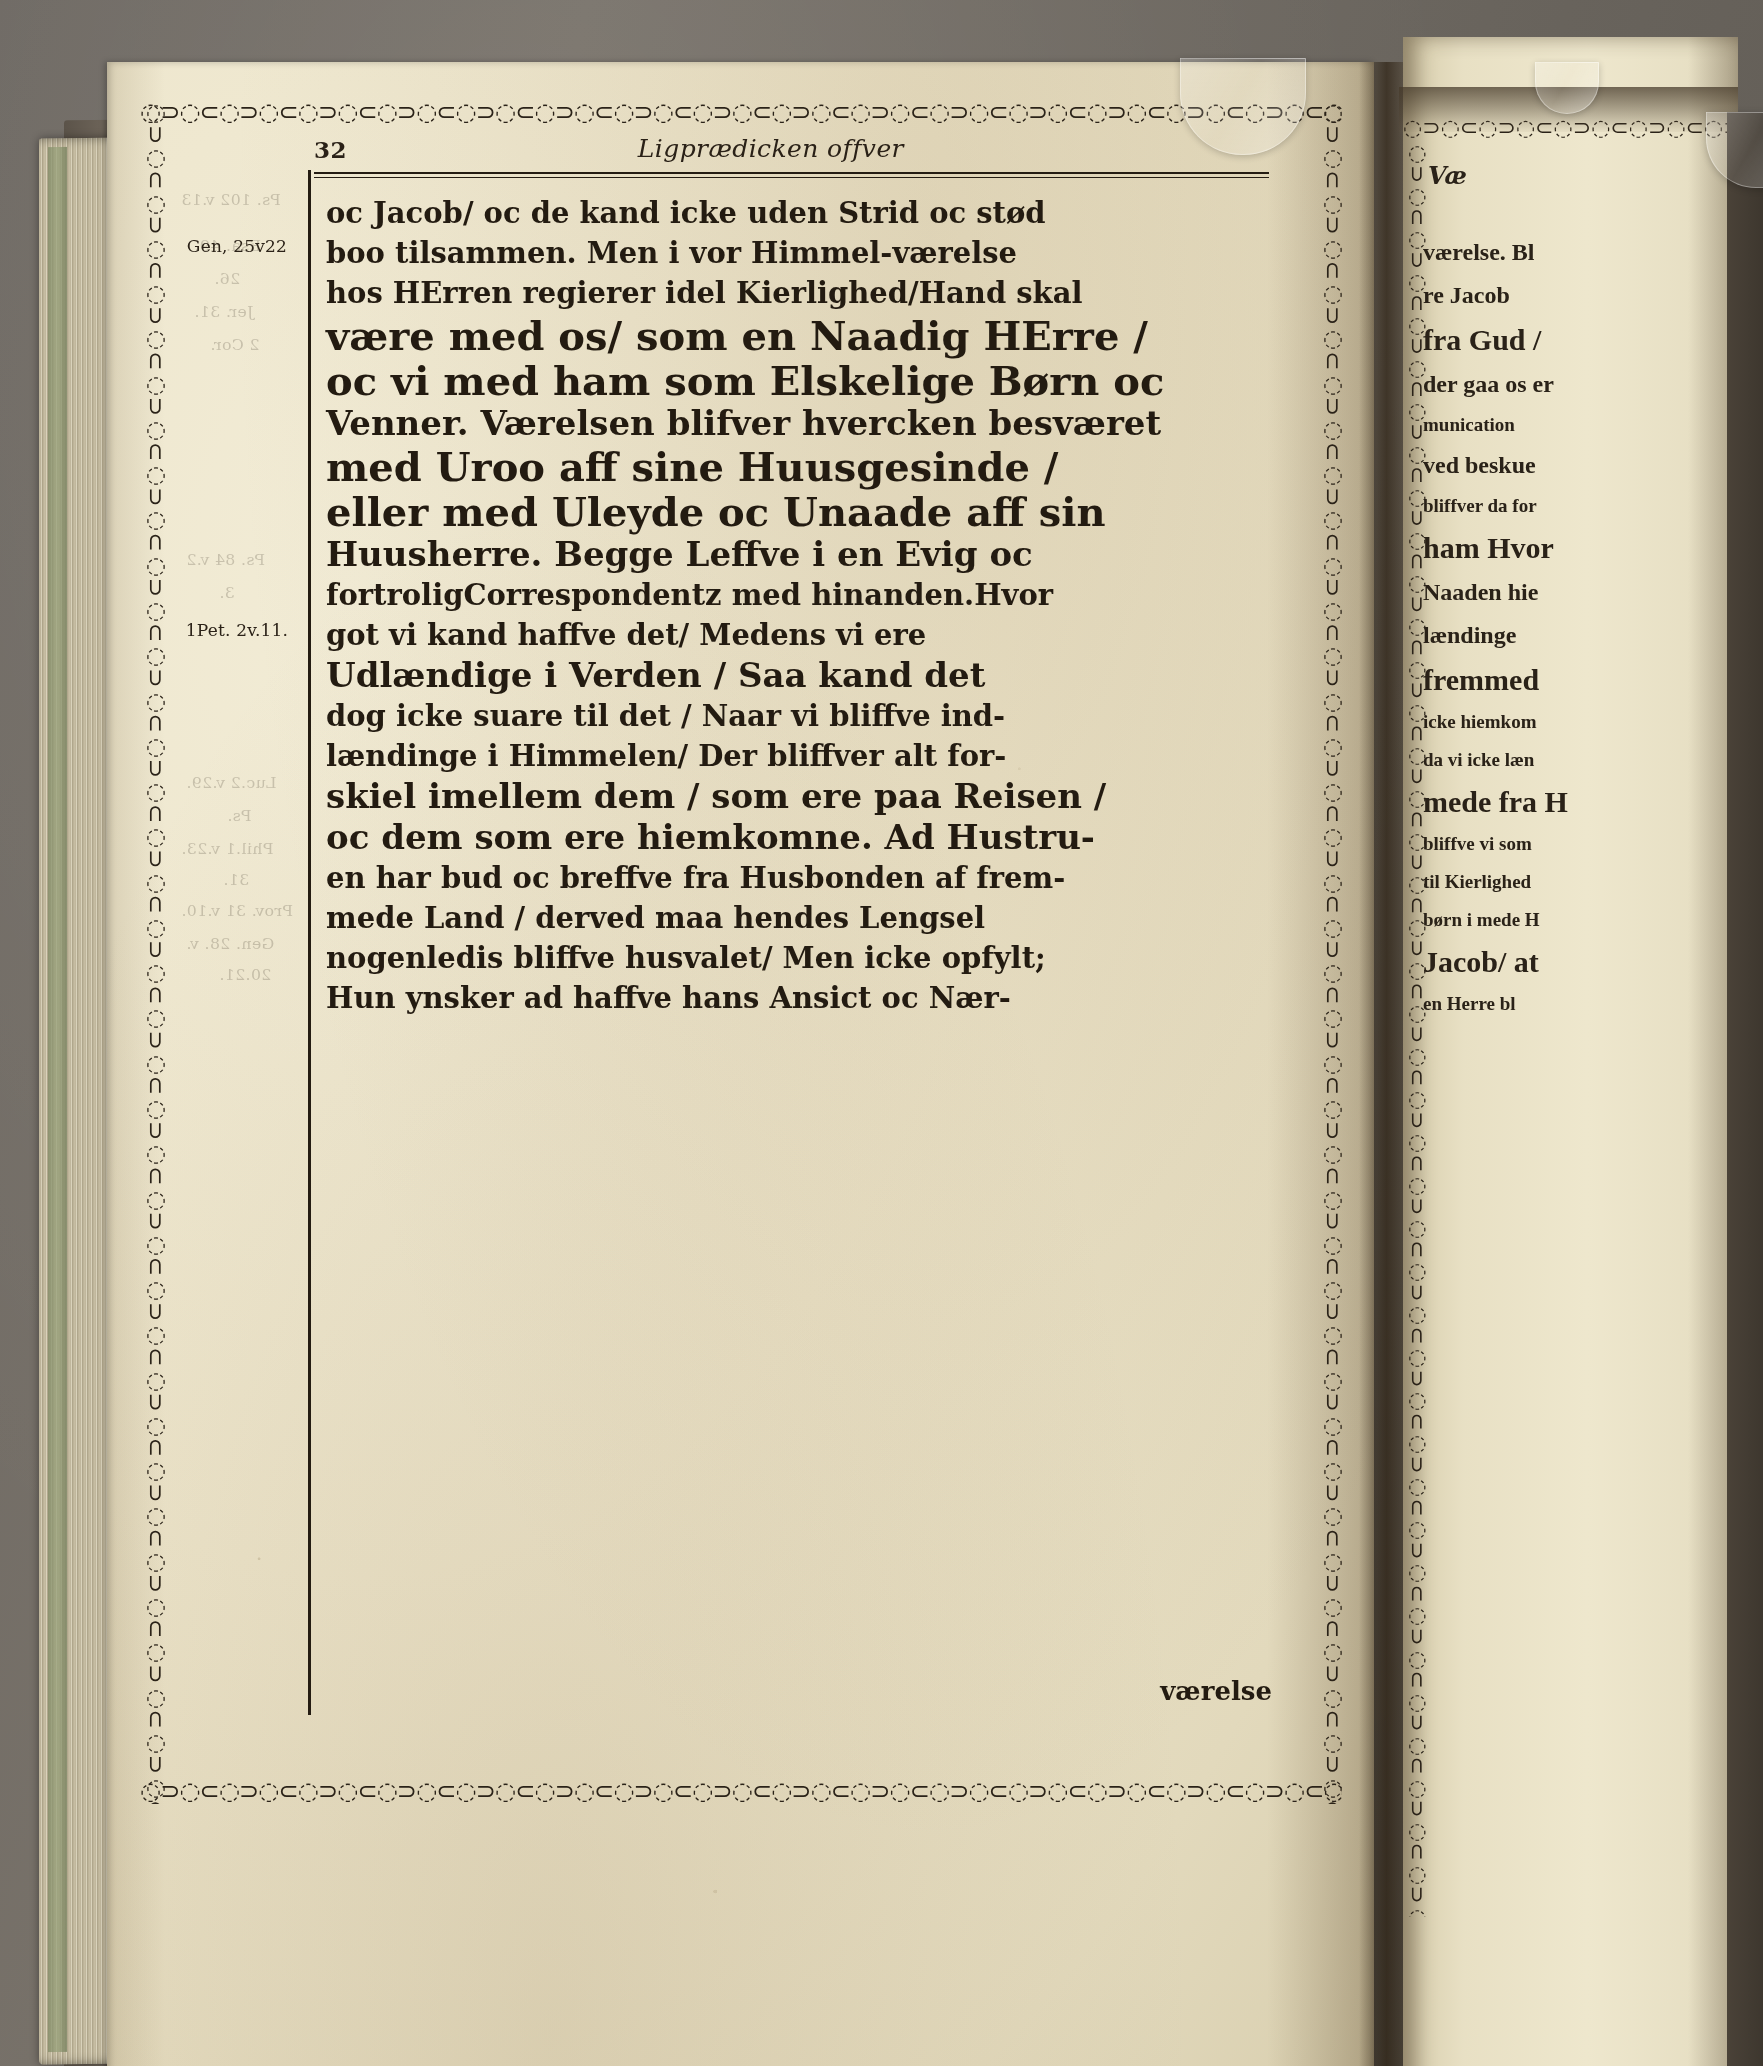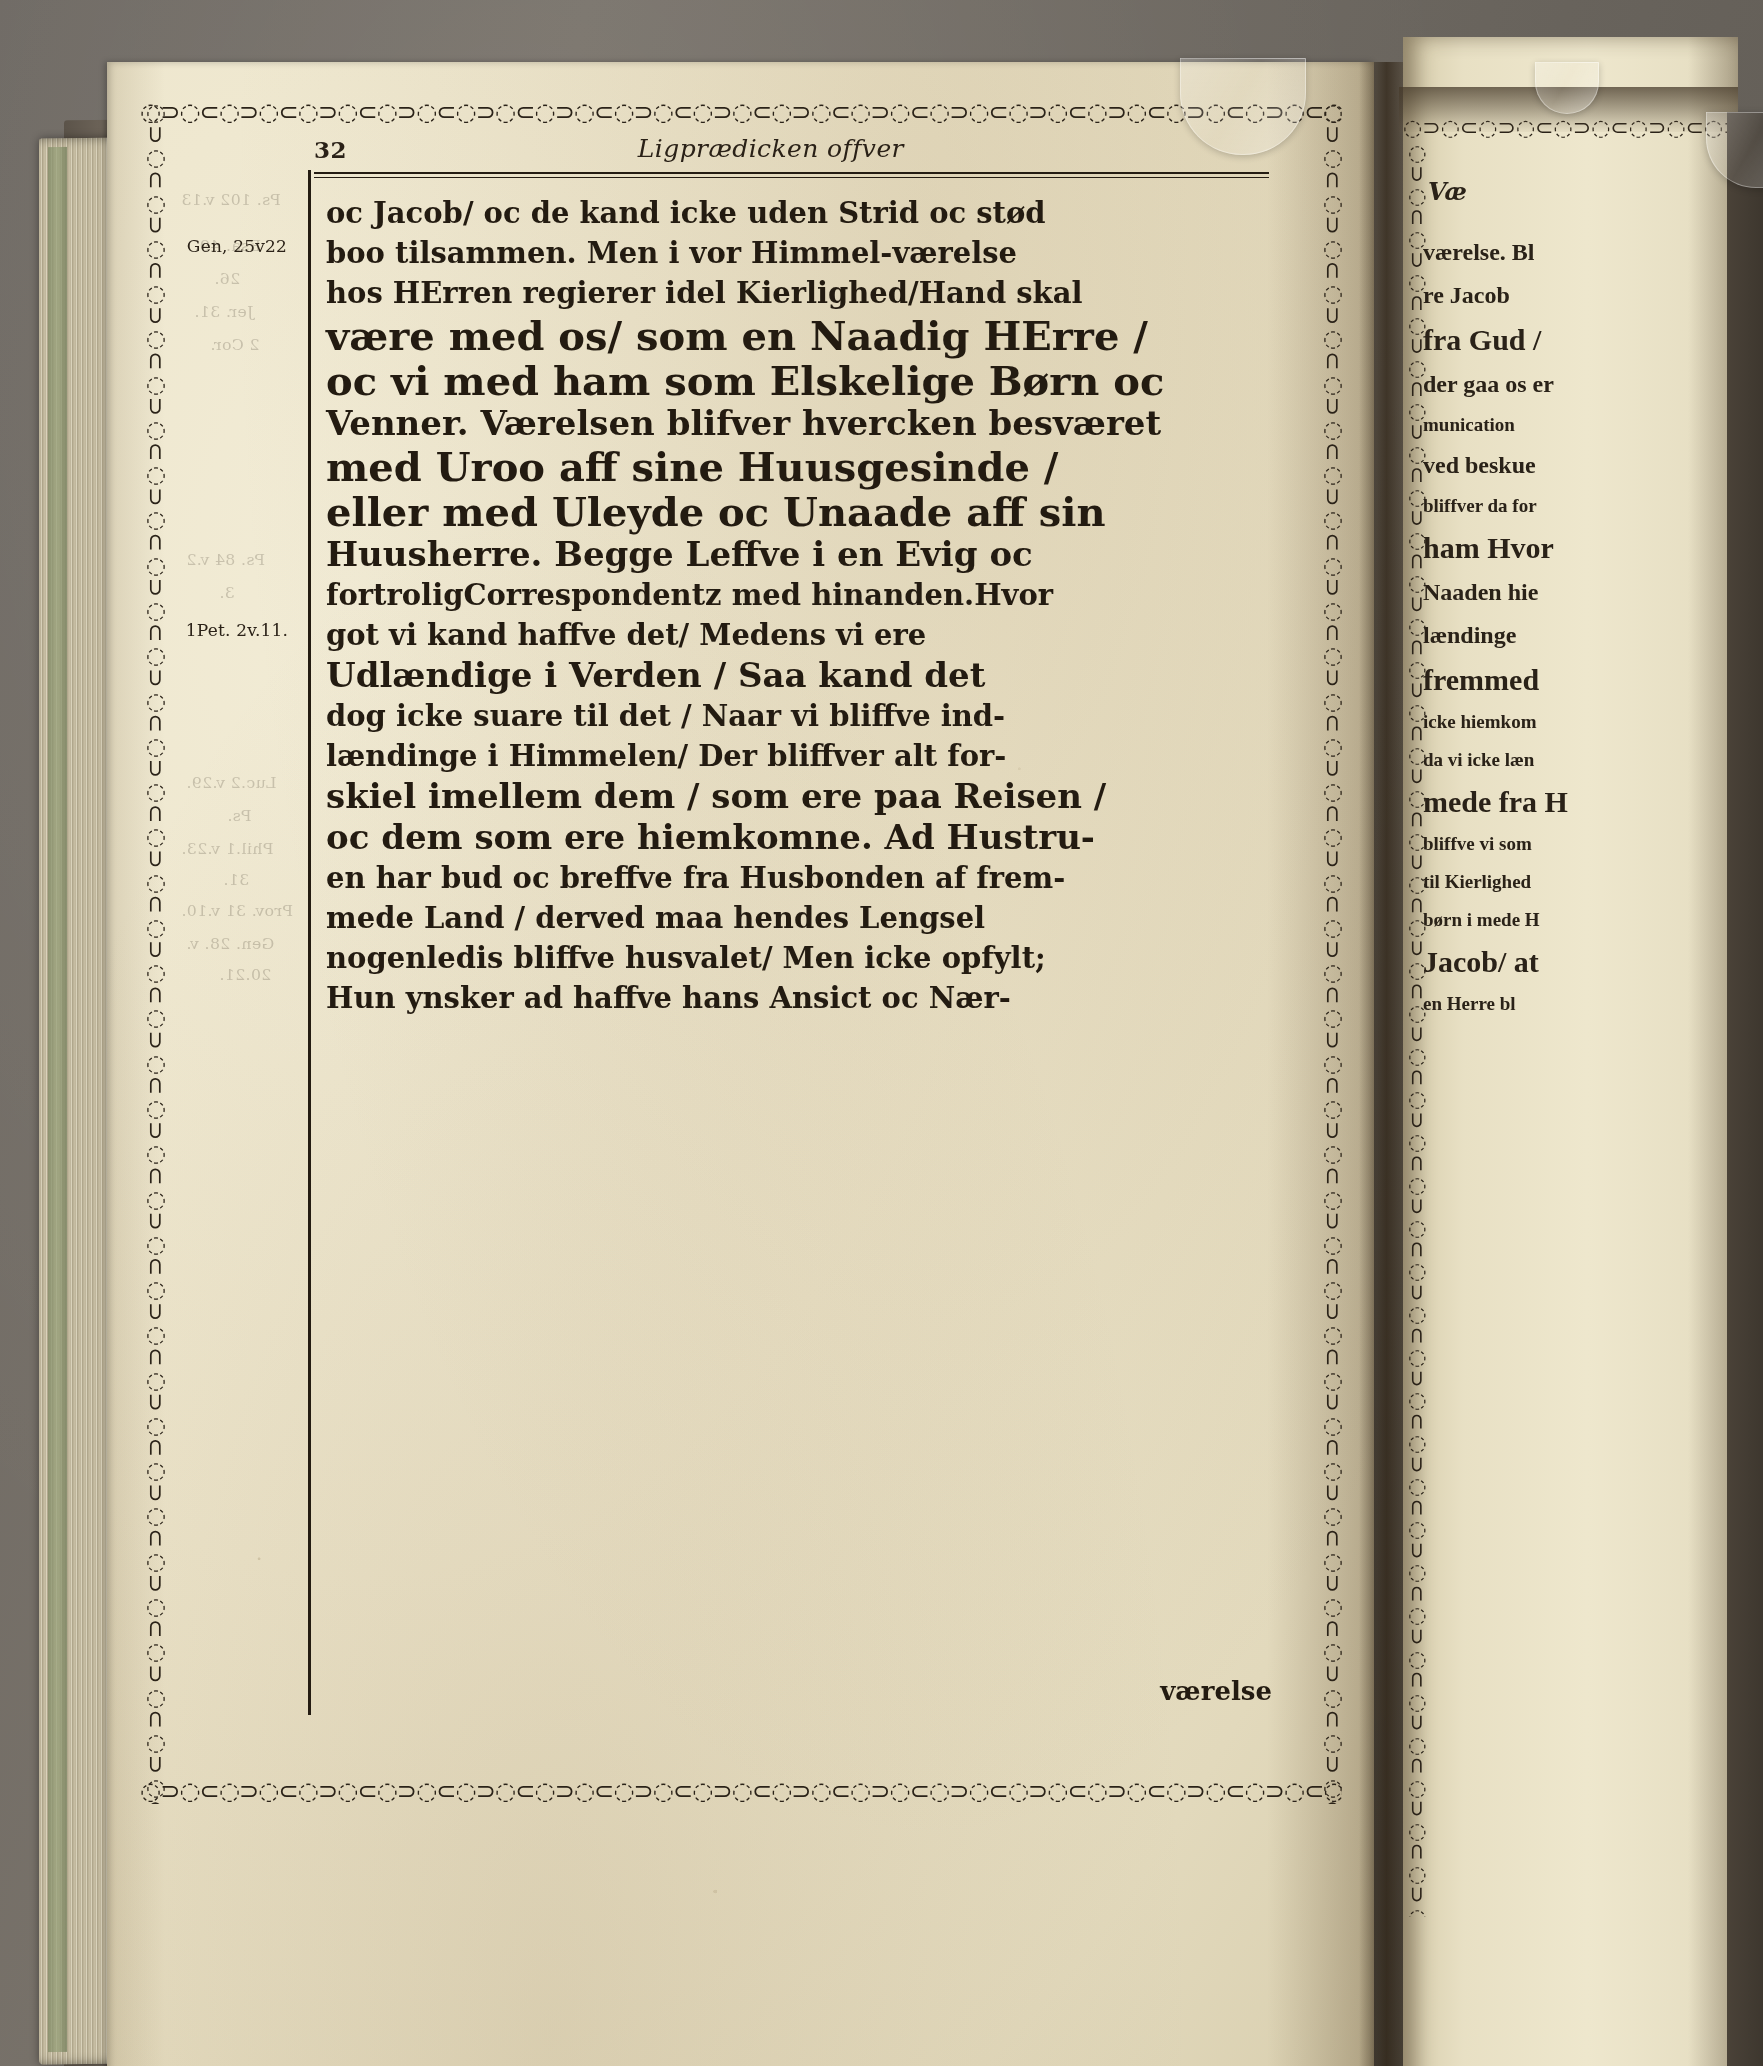--- a/index.html
+++ b/index.html
@@ -317,21 +317,20 @@
   .rs3 { font-size: 19px; line-height: 38px; }
   #recto-head {
     position: absolute;
     left: 25px;
     top: 124px;
     font-size: 24px;
     font-weight: 700;
     font-style: italic;
     color: #2a2218;
     font-family: "DejaVu Serif", serif;
-    margin-top: 16px;
   }
   #recto-orn-left{
     position:absolute; left: 0; top: 103px; width: 24px; height: 1777px;
     font-size: 21.5px; line-height: 20.7px;
     writing-mode: vertical-rl;
     color:#2a2218;
     overflow:hidden;
     font-family: "DejaVu Sans", sans-serif;
   }
   #recto-orn-top{

